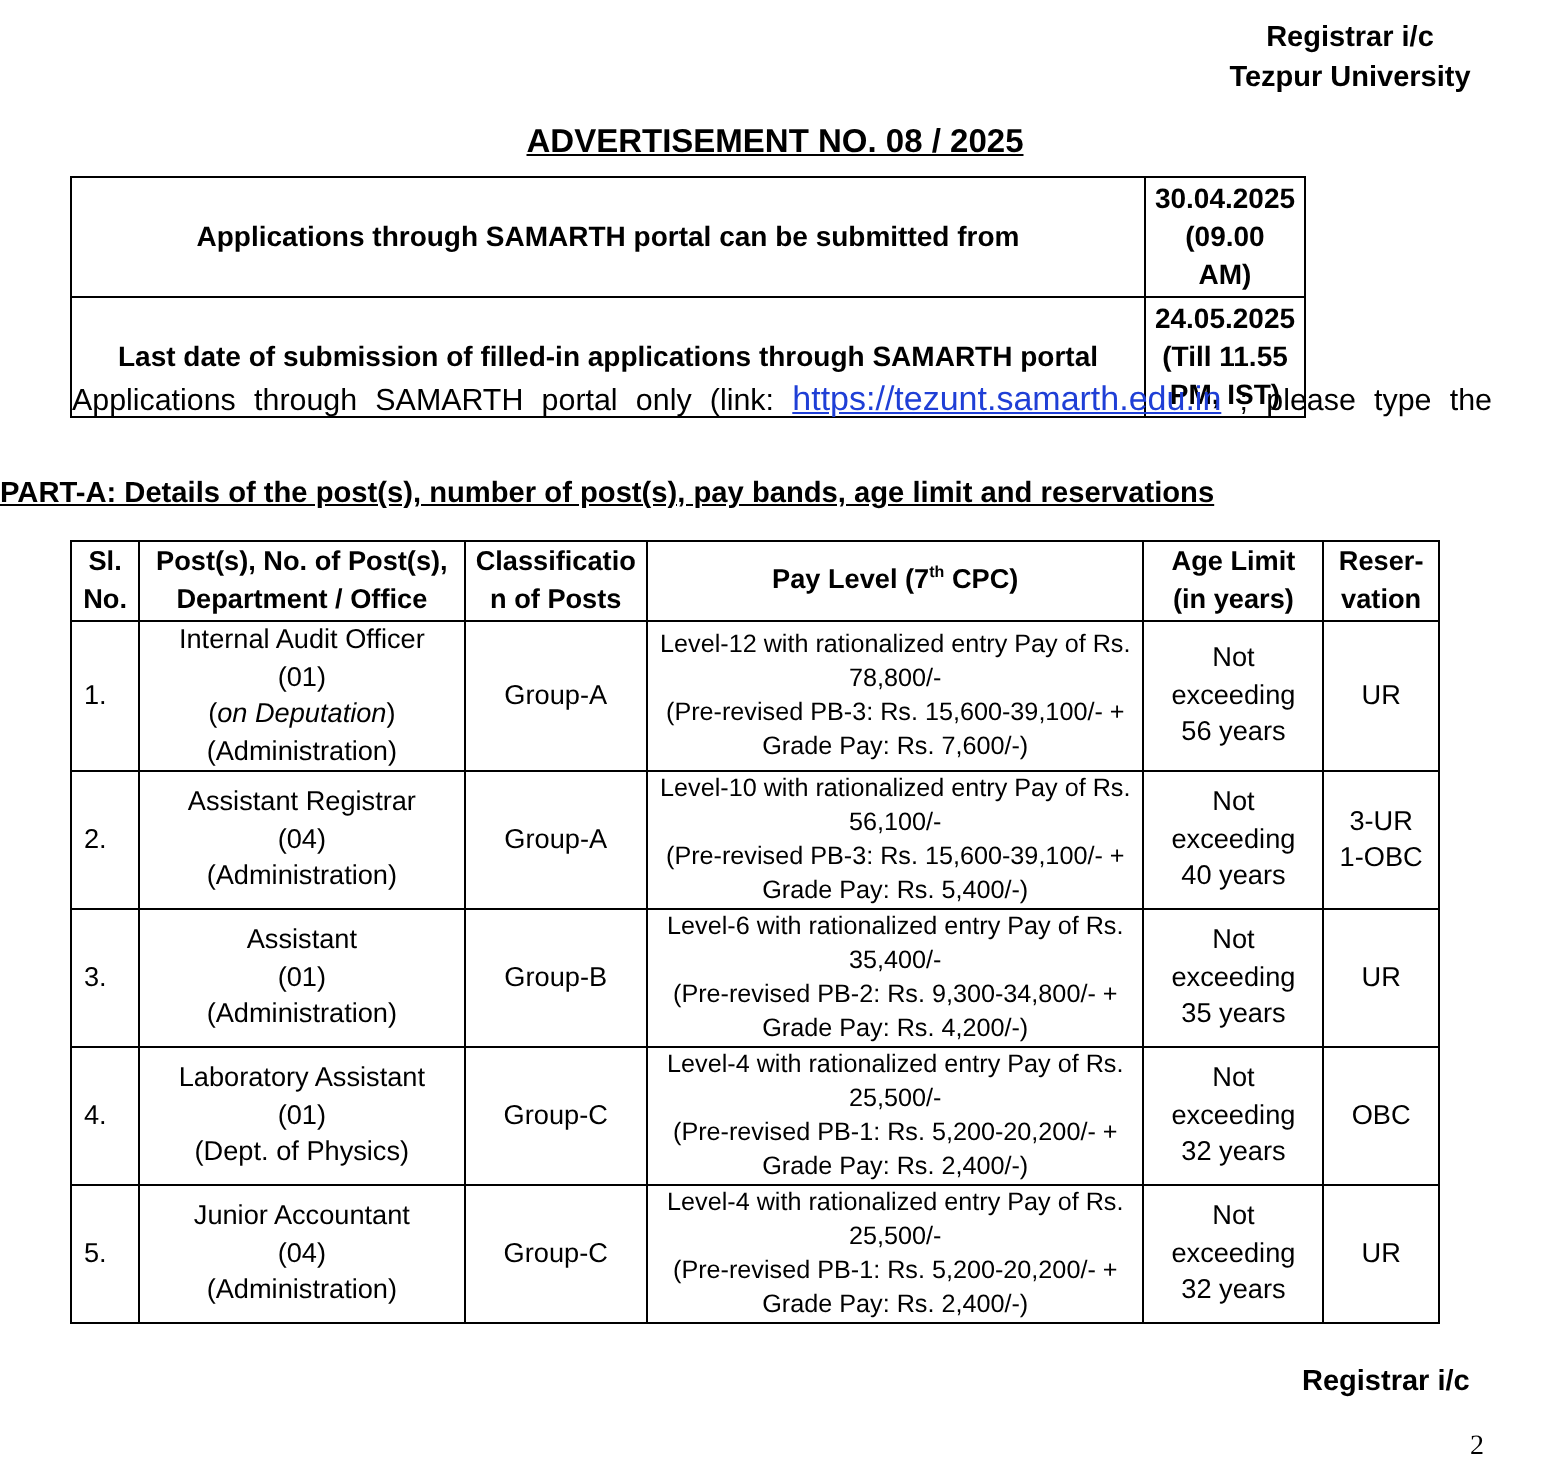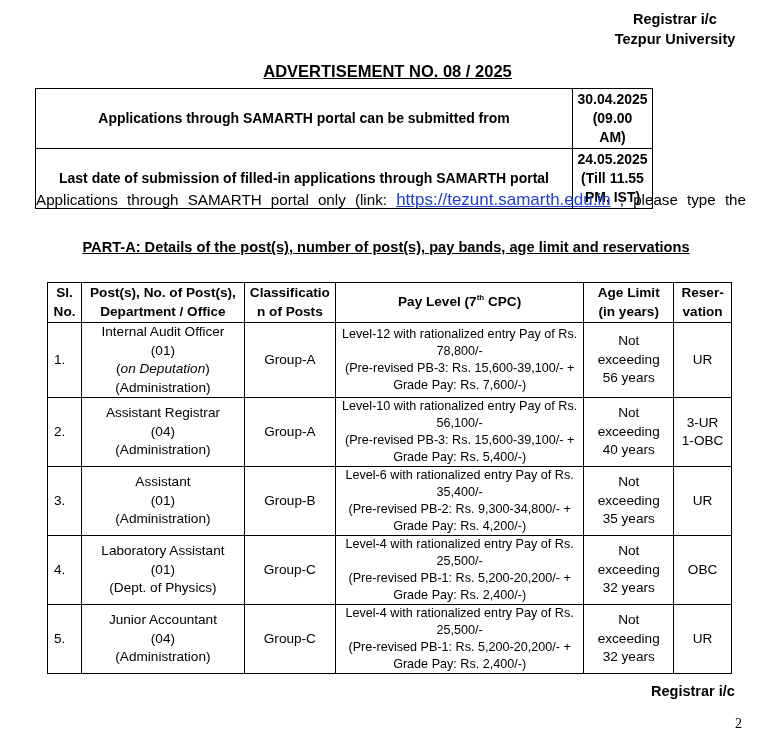--- a/index.html
+++ b/index.html
@@ -8,22 +8,22 @@
   .abs { position:absolute; }
   #reg-top { left:560px; top:9px; width:230px; text-align:center; font-size:14.5px; font-weight:bold; line-height:20px; }
   #adv-title { left:0; width:775px; top:62px; text-align:center; font-size:16.5px; font-weight:bold; text-decoration:underline; }
   table { border-collapse:collapse; }
   #dates-table { position:absolute; left:35px; top:88px; width:618px; }
   #dates-table td { border:1.3px solid #000; font-weight:bold; font-size:14px; text-align:center; vertical-align:middle; line-height:19px; }
   #dates-table td.lbl { width:534px; height:40px; }
   #intro { left:36px; top:188px; width:710px; font-size:15.2px; line-height:23px; text-align:justify; text-align-last:justify; }
   #intro .line2 { text-align-last:left; }
   #intro a { color:#1f3fd6; text-decoration:underline; font-size:17px;margin-top:28px; }
-  #part-a { left:0; width:772px; top:239px; text-align:center; font-size:14.6px; font-weight:bold; text-decoration:underline; }
-  #posts-table { position:absolute; left:47px; top:270px; width:685px; font-size:13.6px;margin-top:12px; }
+  #part-a { left:0; width:772px; top:239px; font-size:14.6px; font-weight:bold; text-decoration:underline; }
+  #posts-table { position:absolute; left:35px; top:270px; width:685px; font-size:13.6px; }
   #posts-table th, #posts-table td { border:1.3px solid #000; text-align:center; vertical-align:middle; padding:0; line-height:18.5px; }
   #posts-table th { font-weight:bold; height:39px; }
   #posts-table td.sl { text-align:left; padding-left:6px; }
   #posts-table td.pay { font-size:12.6px; line-height:17px; }
   #posts-table tr.row td { height:67px; }
   sup { font-size:8px; vertical-align:super; line-height:0; }
   #reg-bottom { left:651px; top:683px; font-size:14.5px; font-weight:bold; }
   #page-num { left:735px; top:716px; font-family:"Liberation Serif", serif; font-size:14px; }
 </style>
 </head>

